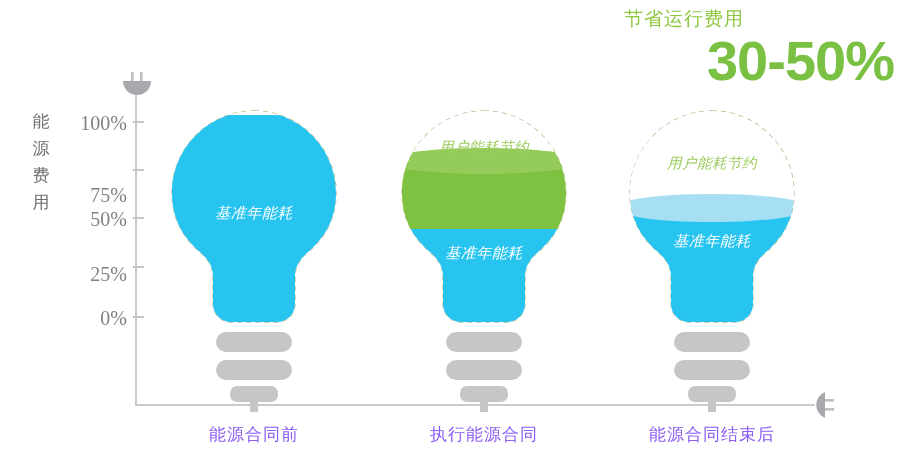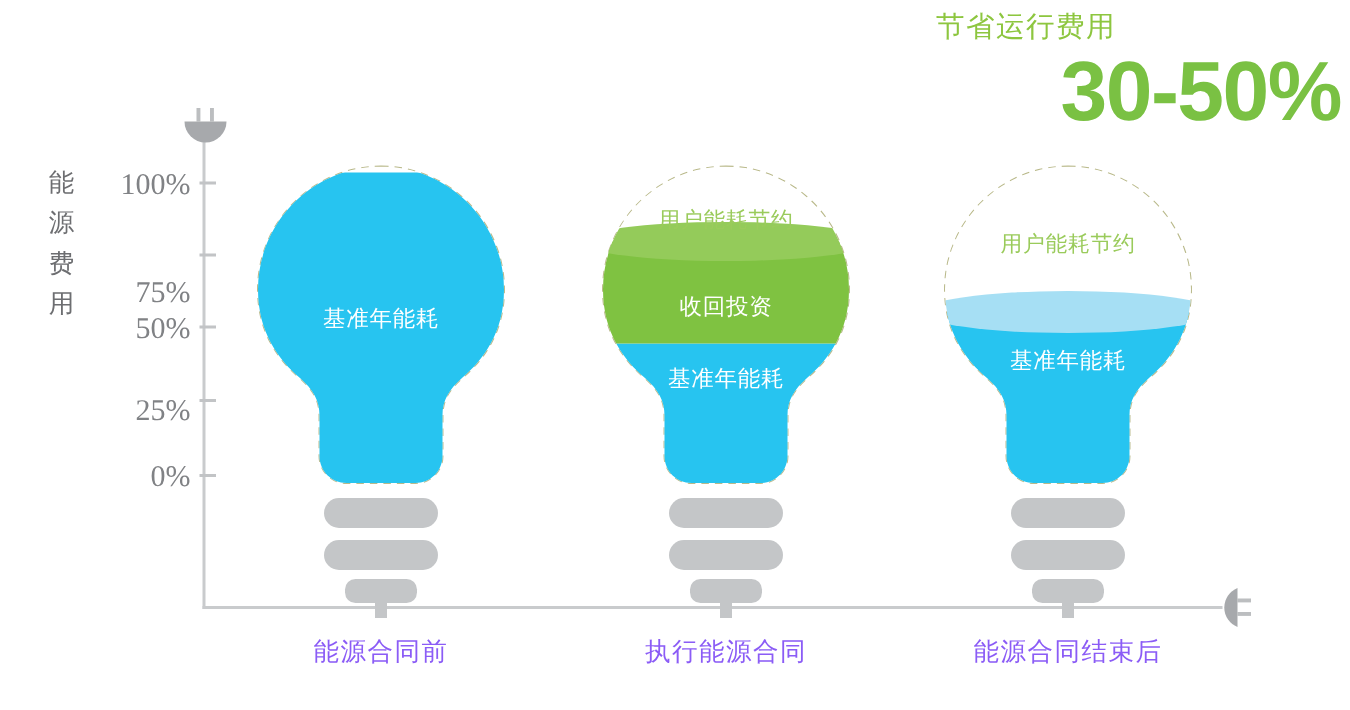--- a/index.html
+++ b/index.html
@@ -140,20 +140,21 @@
   
   .bulb-text {
     position: absolute;
     width: 196px;
     text-align: center;
     font-size: 15px;
     line-height: 22px;
     color: #ffffff;
     pointer-events: none;
     letter-spacing: 0.5px;
+    font-style: italic;
   }
   .bulb-text.green-note {
     color: #9ACB5B;
     font-size: 14.5px;
   }
 
   
   .x-label {
     position: absolute;
     top: 423px;
@@ -260,21 +261,20 @@
           <rect x="0" y="0" width="196" height="230" fill="#ffffff"></rect>
 
           <rect x="0" y="125" width="196" height="93" fill="#27C4F0"></rect>
 
           <rect x="0" y="57" width="196" height="68" fill="#7FC241"></rect>
 
           <ellipse cx="98" cy="57" rx="98" ry="13" fill="#94CB5A"></ellipse>
         </g>
       </svg>
       <div class="bulb-text green-note" style="top:32px;">用户能耗节约</div>
-      <div class="bulb-text" style="top:90px;">收回投资</div>
       <div class="bulb-text" style="top:138px;">基准年能耗</div>
     </div>
 
     <svg class="bulb-base" width="196" height="82" viewBox="0 0 196 82">
       <rect x="60" y="2" width="76" height="20" rx="10" fill="#C4C6C8"></rect>
       <rect x="60" y="30" width="76" height="20" rx="10" fill="#C4C6C8"></rect>
       <rect x="74" y="56" width="48" height="16" rx="7" fill="#C4C6C8"></rect>
       <rect x="94" y="70" width="8" height="26" fill="#C4C6C8"></rect>
     </svg>
   </div>

